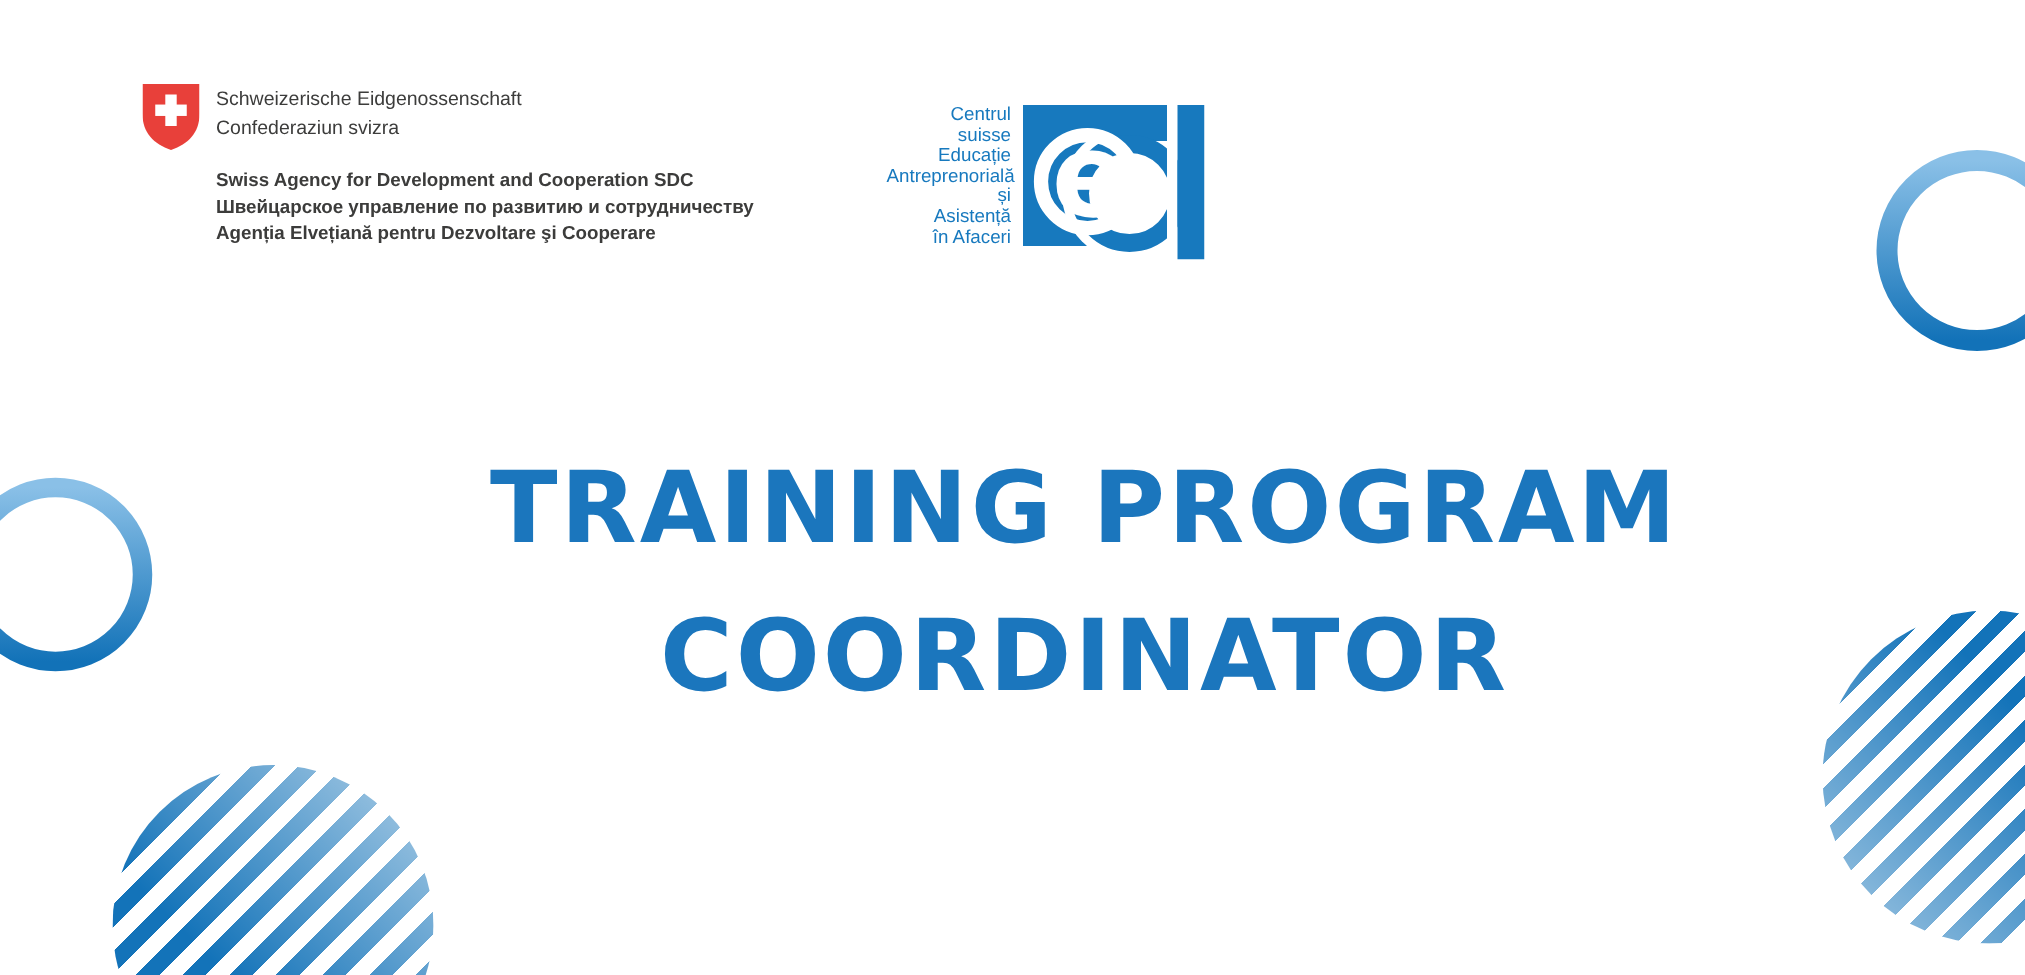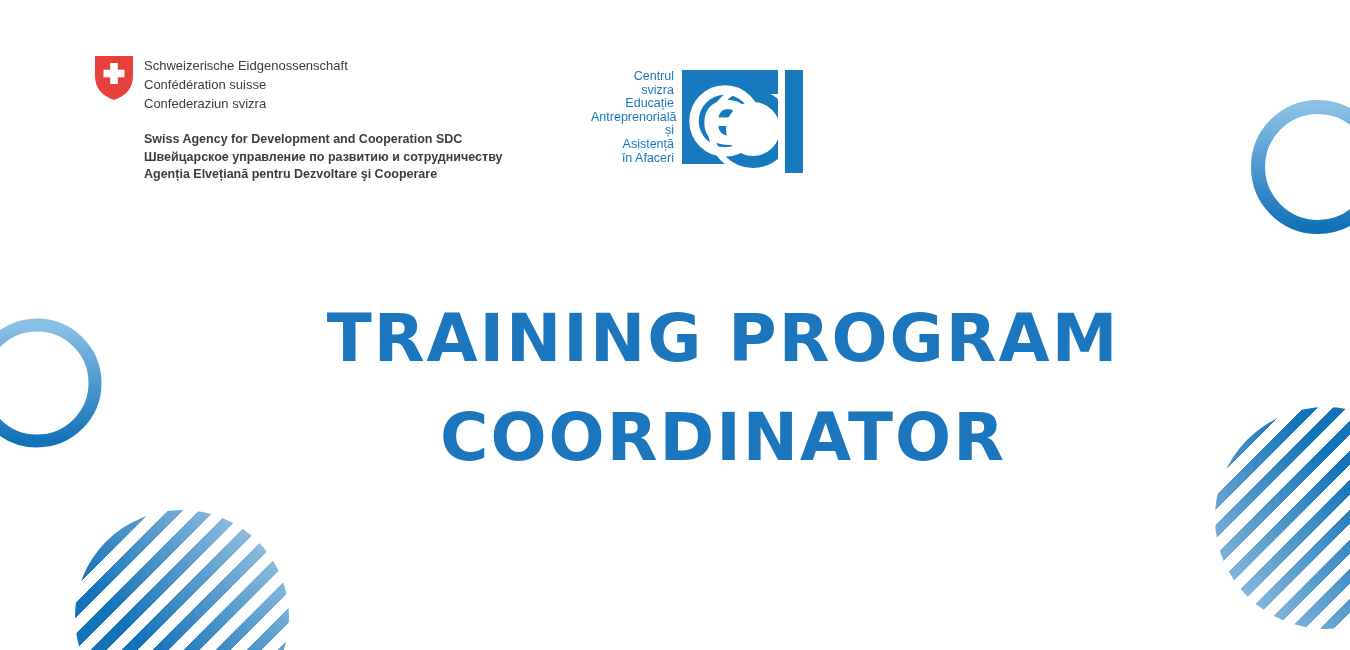--- a/index.html
+++ b/index.html
@@ -82,35 +82,34 @@
 
   <div class="swiss">
     <svg width="38" height="44" viewBox="0 0 38 44">
       <path class="shield" d="M0,0 H38 V20 C38,32.5 30.5,40 19,44 C7.5,40 0,32.5 0,20 Z"></path>
       <rect x="15.2" y="7" width="7.6" height="21" fill="#fff"></rect>
       <rect x="8.5" y="13.7" width="21" height="7.6" fill="#fff"></rect>
     </svg>
     <div>
       <div class="swiss-name">
         <div>Schweizerische Eidgenossenschaft</div>
-        <div>Confédération suisse</div>
         <div>Confederaziun svizra</div>
       </div>
       <div class="swiss-agency">
         <div>Swiss Agency for Development and Cooperation SDC</div>
         <div>Швейцарское управление по развитию и сотрудничеству</div>
         <div>Agenția Elvețiană pentru Dezvoltare şi Cooperare</div>
       </div>
     </div>
   </div>
 
   <div class="ceda">
     <div class="ceda-text">
       <div>Centrul</div>
-      <div>svizra</div>
+      <div>suisse</div>
       <div>Educație</div>
       <div>Antreprenorială</div>
       <div>și</div>
       <div>Asistență</div>
       <div>în Afaceri</div>
     </div>
     <svg width="121" height="103" viewBox="0 0 121 103">
       <rect class="cb" x="0" y="0" width="96" height="94"></rect>
       <circle cx="71" cy="59" r="45" fill="#ffffff"></circle>
       <rect class="cb" x="0" y="0" width="96" height="24"></rect>

